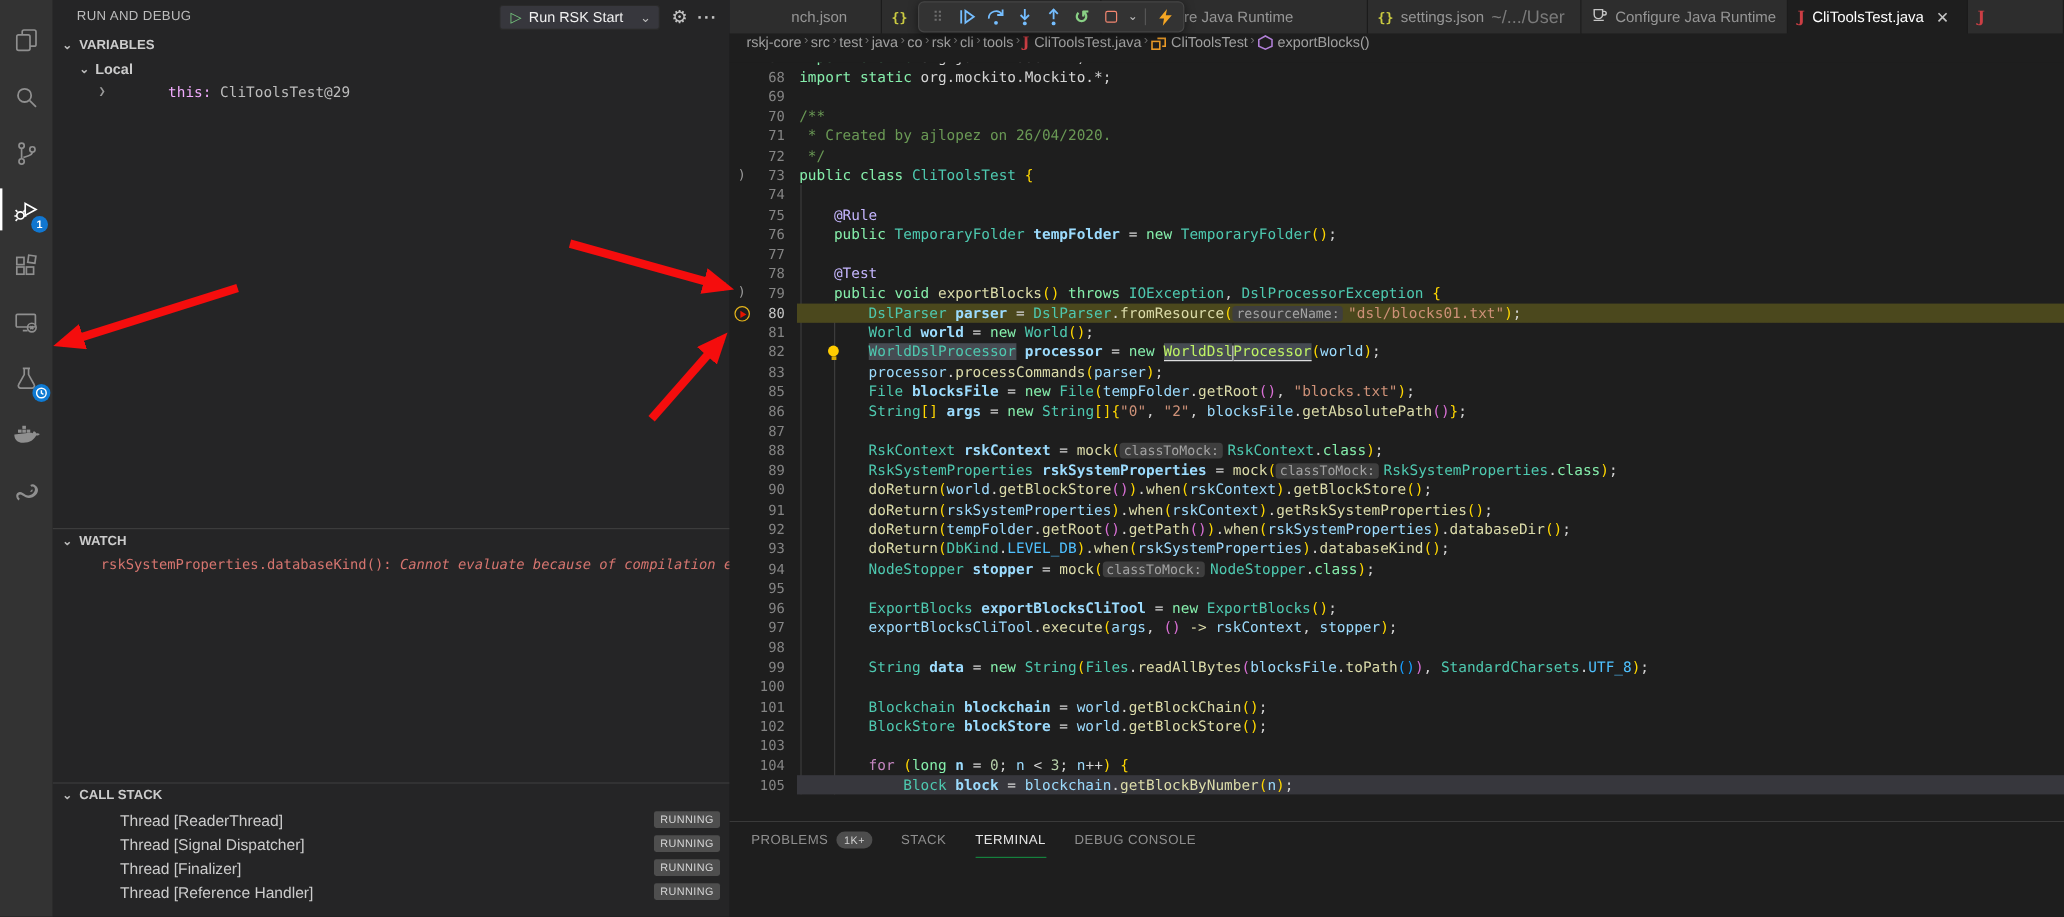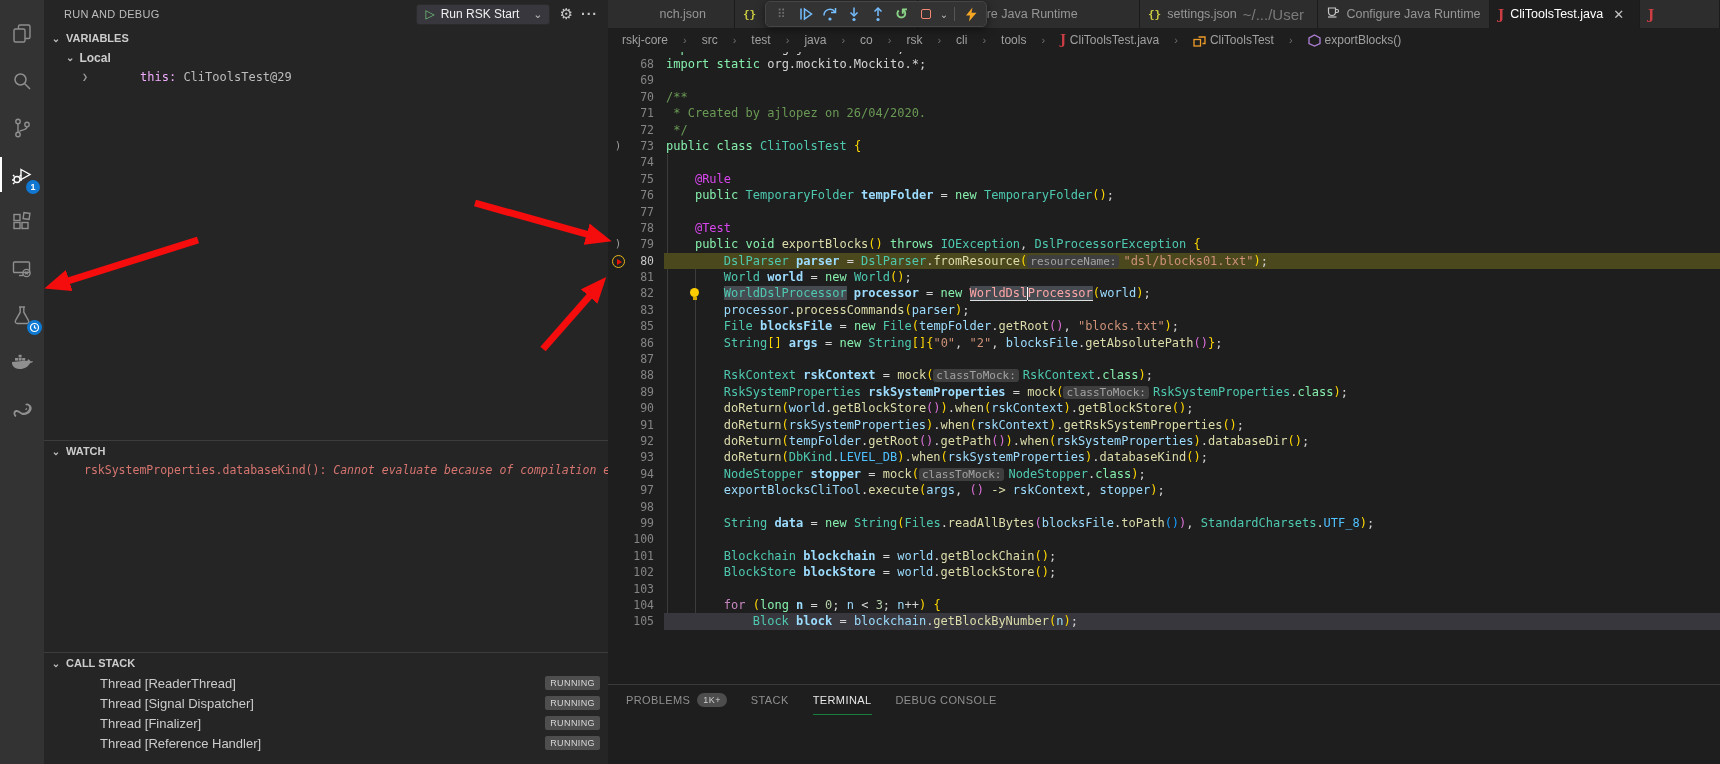--- a/index.html
+++ b/index.html
@@ -49,21 +49,21 @@
   .tab .tlabel { font-size:12.5px; color:#969696; white-space:nowrap; }
   .tab .tdetail { font-size:15px; color:#7a7a7a; white-space:nowrap; }
   .tab.active { background:#1e1e1e; }
   .tab.active .tlabel { color:#ffffff; }
   .tab.clip-left { justify-content:flex-end; padding-right:28px; }
   .tab.pad-far { padding-left:52px; }
   .ticon-json { color:#cbcb41; font-family:"DejaVu Sans Mono",monospace; font-weight:bold; font-size:11px; }
   .ticon-java { color:#cc3e44; font-weight:bold; font-size:13px; font-family:"DejaVu Serif",serif; }
   .tclose { color:#c5c5c5; font-size:13px; margin-left:4px; }
 
-  .breadcrumb { height:24px; display:flex; align-items:center; padding-left:14px; font-size:12px; color:#a0a0a0; background:#1e1e1e; gap:15px; flex:none; white-space:nowrap; }
+  .breadcrumb { height:24px; display:flex; align-items:flex-start; padding-left:14px; font-size:12px; color:#a0a0a0; background:#1e1e1e; gap:2px; flex:none; white-space:nowrap; }
   .bc-sep { color:#6f6f6f; font-size:11px; }
   .bc-item { cursor:pointer; display:flex; align-items:center; gap:4px; }
   .bc-java { color:#cc3e44; font-weight:bold; font-family:"DejaVu Serif",serif; font-size:12px; }
 
   
   .codewrap { height:632px; overflow:hidden; position:relative; background:#1e1e1e; }
   .code { position:relative; margin-top:-12.4px; font-family:"DejaVu Sans Mono",monospace; font-size:12px; line-height:16.4px; color:#d4d4d4; }
   .line { position:relative; height:16.4px; padding-left:58px; white-space:nowrap; }
   .line .ct { white-space:pre; display:inline-block; }
   .line .ln { position:absolute; left:8px; width:38px; text-align:right; color:#858585; font-size:11.5px; }
@@ -75,24 +75,24 @@
   .gi.bp { width:13px; height:13px; border:1.5px solid #e5b51b; border-radius:50%; top:2px; left:4px; }
   .gi.bp i { display:block; width:0; height:0; border-left:5px solid #e51400; border-top:3.5px solid transparent; border-bottom:3.5px solid transparent; margin-left:2px; margin-top:1px; }
   .bulb { position:absolute; left:82px; top:3px; width:9px; height:9px; background:#ffcc00; border-radius:50%; cursor:pointer; }
   .bulb::after { content:""; position:absolute; left:2.5px; top:9px; width:4px; height:3px; background:#d7a900; }
   .guide { position:absolute; width:1px; background:#3c3c3c; }
   .cursor { display:inline-block; width:1.5px; height:13px; background:#ffffff; vertical-align:middle; margin:0 -0.5px; }
 
   .c-d{color:#d4d4d4} .c-k{color:#86efac} .c-c{color:#c586c0} .c-t{color:#4ec9b0}
   .c-m{color:#dcdcaa} .c-v{color:#9cdcfe} .c-vb{color:#9cdcfe;font-weight:bold}
   .c-s{color:#ce9178} .c-n{color:#b5cea8} .c-cm{color:#6a9955} .c-cn{color:#4fc1ff}
-  .c-an{color:#d946ef} .c-p1{color:#ffd700} .c-p2{color:#da70d6} .c-p3{color:#179fff}
+  .c-an{color:#c4b5fd} .c-p1{color:#ffd700} .c-p2{color:#da70d6} .c-p3{color:#179fff}
   .c-h{background:#3e3e3e;color:#a3a3a3;border-radius:3px;padding:0 3px;margin-right:4px;font-size:11px}
   .c-tsel{color:#4ec9b0;background:#464b52}
-  .c-tselu{color:#fca5a5;background:#464b52;border-bottom:1px solid #dddddd}
+  .c-tselu{color:#bef264;background:#464b52;border-bottom:1px solid #dddddd}
 
   
   .panel { height:80px; border-top:1px solid #3a3a3a; background:#1e1e1e; flex:none; }
   .panel-tabs { height:30px; display:flex; align-items:center; gap:24px; padding-left:18px; }
   .ptab { font-size:11px; letter-spacing:0.4px; color:#8f8f8f; display:flex; align-items:center; gap:7px; height:30px; cursor:pointer; }
   .ptab.active { color:#e7e7e7; border-bottom:1px solid #15803d; }
   .pbadge { background:#4d4d4d; color:#cfcfcf; font-size:9px; padding:2px 6px; border-radius:9px; }
 
   
   .dbgbar { position:absolute; left:157px; top:1px; height:26px; background:#333333; border:1px solid #454545; border-radius:5px; box-shadow:0 2px 8px rgba(0,0,0,0.5); display:flex; align-items:center; padding:0 4px; gap:1px; z-index:30; }
@@ -253,21 +253,21 @@
           <span class="ticon-json">{}</span>
         </div>
         <div class="tab pad-far" style="width: 222px;">
           <span class="tlabel">igure Java Runtime</span>
         </div>
         <div class="tab" style="width: 178px;">
           <span class="ticon-json">{}</span>
           <span class="tlabel">settings.json</span>
           <span class="tdetail">~/.../User</span>
         </div>
-        <div class="tab" style="width: 172px; justify-content: center;">
+        <div class="tab" style="width: 172px;">
           <span><svg width="14" height="14" viewBox="0 0 14 14" fill="none" stroke="#c5c5c5" stroke-width="1.2">
               <path d="M2.5 3h7v4a3.5 3.5 0 0 1-7 0z"></path>
               <path d="M9.5 4.5h1.5a1.5 1.5 0 0 1 0 3H9.5"></path>
               <path d="M2 12h8.5"></path>
             </svg></span>
           <span class="tlabel">Configure Java Runtime</span>
         </div>
         <div class="tab active" style="width: 150px;">
           <span class="ticon-java">J</span>
           <span class="tlabel">CliToolsTest.java</span>
@@ -358,20 +358,22 @@
           <div class="line"><span class="ln">85</span><span class="ct"><span class="c-d">        </span><span class="c-t">File</span><span class="c-d"> </span><span class="c-vb">blocksFile</span><span class="c-d"> = </span><span class="c-k">new</span><span class="c-d"> </span><span class="c-t">File</span><span class="c-p1">(</span><span class="c-v">tempFolder</span><span class="c-d">.</span><span class="c-m">getRoot</span><span class="c-p2">()</span><span class="c-d">, </span><span class="c-s">"blocks.txt"</span><span class="c-p1">)</span><span class="c-d">;</span></span></div>
           <div class="line"><span class="ln">86</span><span class="ct"><span class="c-d">        </span><span class="c-t">String</span><span class="c-p1">[]</span><span class="c-d"> </span><span class="c-vb">args</span><span class="c-d"> = </span><span class="c-k">new</span><span class="c-d"> </span><span class="c-t">String</span><span class="c-p1">[]</span><span class="c-p1">{</span><span class="c-s">"0"</span><span class="c-d">, </span><span class="c-s">"2"</span><span class="c-d">, </span><span class="c-v">blocksFile</span><span class="c-d">.</span><span class="c-m">getAbsolutePath</span><span class="c-p2">()</span><span class="c-p1">}</span><span class="c-d">;</span></span></div>
           <div class="line"><span class="ln">87</span><span class="ct">&nbsp;</span></div>
           <div class="line"><span class="ln">88</span><span class="ct"><span class="c-d">        </span><span class="c-t">RskContext</span><span class="c-d"> </span><span class="c-vb">rskContext</span><span class="c-d"> = </span><span class="c-m">mock</span><span class="c-p1">(</span><span class="c-h">classToMock:</span><span class="c-t">RskContext</span><span class="c-d">.</span><span class="c-k">class</span><span class="c-p1">)</span><span class="c-d">;</span></span></div>
           <div class="line"><span class="ln">89</span><span class="ct"><span class="c-d">        </span><span class="c-t">RskSystemProperties</span><span class="c-d"> </span><span class="c-vb">rskSystemProperties</span><span class="c-d"> = </span><span class="c-m">mock</span><span class="c-p1">(</span><span class="c-h">classToMock:</span><span class="c-t">RskSystemProperties</span><span class="c-d">.</span><span class="c-k">class</span><span class="c-p1">)</span><span class="c-d">;</span></span></div>
           <div class="line"><span class="ln">90</span><span class="ct"><span class="c-d">        </span><span class="c-m">doReturn</span><span class="c-p1">(</span><span class="c-v">world</span><span class="c-d">.</span><span class="c-m">getBlockStore</span><span class="c-p2">()</span><span class="c-p1">)</span><span class="c-d">.</span><span class="c-m">when</span><span class="c-p1">(</span><span class="c-v">rskContext</span><span class="c-p1">)</span><span class="c-d">.</span><span class="c-m">getBlockStore</span><span class="c-p1">()</span><span class="c-d">;</span></span></div>
           <div class="line"><span class="ln">91</span><span class="ct"><span class="c-d">        </span><span class="c-m">doReturn</span><span class="c-p1">(</span><span class="c-v">rskSystemProperties</span><span class="c-p1">)</span><span class="c-d">.</span><span class="c-m">when</span><span class="c-p1">(</span><span class="c-v">rskContext</span><span class="c-p1">)</span><span class="c-d">.</span><span class="c-m">getRskSystemProperties</span><span class="c-p1">()</span><span class="c-d">;</span></span></div>
           <div class="line"><span class="ln">92</span><span class="ct"><span class="c-d">        </span><span class="c-m">doReturn</span><span class="c-p1">(</span><span class="c-v">tempFolder</span><span class="c-d">.</span><span class="c-m">getRoot</span><span class="c-p2">()</span><span class="c-d">.</span><span class="c-m">getPath</span><span class="c-p2">()</span><span class="c-p1">)</span><span class="c-d">.</span><span class="c-m">when</span><span class="c-p1">(</span><span class="c-v">rskSystemProperties</span><span class="c-p1">)</span><span class="c-d">.</span><span class="c-m">databaseDir</span><span class="c-p1">()</span><span class="c-d">;</span></span></div>
           <div class="line"><span class="ln">93</span><span class="ct"><span class="c-d">        </span><span class="c-m">doReturn</span><span class="c-p1">(</span><span class="c-t">DbKind</span><span class="c-d">.</span><span class="c-cn">LEVEL_DB</span><span class="c-p1">)</span><span class="c-d">.</span><span class="c-m">when</span><span class="c-p1">(</span><span class="c-v">rskSystemProperties</span><span class="c-p1">)</span><span class="c-d">.</span><span class="c-m">databaseKind</span><span class="c-p1">()</span><span class="c-d">;</span></span></div>
           <div class="line"><span class="ln">94</span><span class="ct"><span class="c-d">        </span><span class="c-t">NodeStopper</span><span class="c-d"> </span><span class="c-vb">stopper</span><span class="c-d"> = </span><span class="c-m">mock</span><span class="c-p1">(</span><span class="c-h">classToMock:</span><span class="c-t">NodeStopper</span><span class="c-d">.</span><span class="c-k">class</span><span class="c-p1">)</span><span class="c-d">;</span></span></div>
+          <div class="line"><span class="ln">95</span><span class="ct">&nbsp;</span></div>
+          <div class="line"><span class="ln">96</span><span class="ct"><span class="c-d">        </span><span class="c-t">ExportBlocks</span><span class="c-d"> </span><span class="c-vb">exportBlocksCliTool</span><span class="c-d"> = </span><span class="c-k">new</span><span class="c-d"> </span><span class="c-t">ExportBlocks</span><span class="c-p1">()</span><span class="c-d">;</span></span></div>
           <div class="line"><span class="ln">97</span><span class="ct"><span class="c-d">        </span><span class="c-v">exportBlocksCliTool</span><span class="c-d">.</span><span class="c-m">execute</span><span class="c-p1">(</span><span class="c-v">args</span><span class="c-d">, </span><span class="c-p2">()</span><span class="c-d"> </span><span class="c-m">-&gt;</span><span class="c-d"> </span><span class="c-v">rskContext</span><span class="c-d">, </span><span class="c-v">stopper</span><span class="c-p1">)</span><span class="c-d">;</span></span></div>
           <div class="line"><span class="ln">98</span><span class="ct">&nbsp;</span></div>
           <div class="line"><span class="ln">99</span><span class="ct"><span class="c-d">        </span><span class="c-t">String</span><span class="c-d"> </span><span class="c-vb">data</span><span class="c-d"> = </span><span class="c-k">new</span><span class="c-d"> </span><span class="c-t">String</span><span class="c-p1">(</span><span class="c-t">Files</span><span class="c-d">.</span><span class="c-m">readAllBytes</span><span class="c-p2">(</span><span class="c-v">blocksFile</span><span class="c-d">.</span><span class="c-m">toPath</span><span class="c-p3">()</span><span class="c-p2">)</span><span class="c-d">, </span><span class="c-t">StandardCharsets</span><span class="c-d">.</span><span class="c-cn">UTF_8</span><span class="c-p1">)</span><span class="c-d">;</span></span></div>
           <div class="line"><span class="ln">100</span><span class="ct">&nbsp;</span></div>
           <div class="line"><span class="ln">101</span><span class="ct"><span class="c-d">        </span><span class="c-t">Blockchain</span><span class="c-d"> </span><span class="c-vb">blockchain</span><span class="c-d"> = </span><span class="c-v">world</span><span class="c-d">.</span><span class="c-m">getBlockChain</span><span class="c-p1">()</span><span class="c-d">;</span></span></div>
           <div class="line"><span class="ln">102</span><span class="ct"><span class="c-d">        </span><span class="c-t">BlockStore</span><span class="c-d"> </span><span class="c-vb">blockStore</span><span class="c-d"> = </span><span class="c-v">world</span><span class="c-d">.</span><span class="c-m">getBlockStore</span><span class="c-p1">()</span><span class="c-d">;</span></span></div>
           <div class="line"><span class="ln">103</span><span class="ct">&nbsp;</span></div>
           <div class="line"><span class="ln">104</span><span class="ct"><span class="c-d">        </span><span class="c-c">for</span><span class="c-d"> </span><span class="c-p1">(</span><span class="c-k">long</span><span class="c-d"> </span><span class="c-vb">n</span><span class="c-d"> = </span><span class="c-n">0</span><span class="c-d">; </span><span class="c-v">n</span><span class="c-d"> &lt; </span><span class="c-n">3</span><span class="c-d">; </span><span class="c-v">n</span><span class="c-d">++</span><span class="c-p1">)</span><span class="c-d"> </span><span class="c-p1">{</span></span></div>
           <div class="line hl-f"><span class="ln">105</span><span class="ct"><span class="c-d">            </span><span class="c-t">Block</span><span class="c-d"> </span><span class="c-vb">block</span><span class="c-d"> = </span><span class="c-v">blockchain</span><span class="c-d">.</span><span class="c-m">getBlockByNumber</span><span class="c-p1">(</span><span class="c-v">n</span><span class="c-p1">)</span><span class="c-d">;</span></span></div>
         </div>

